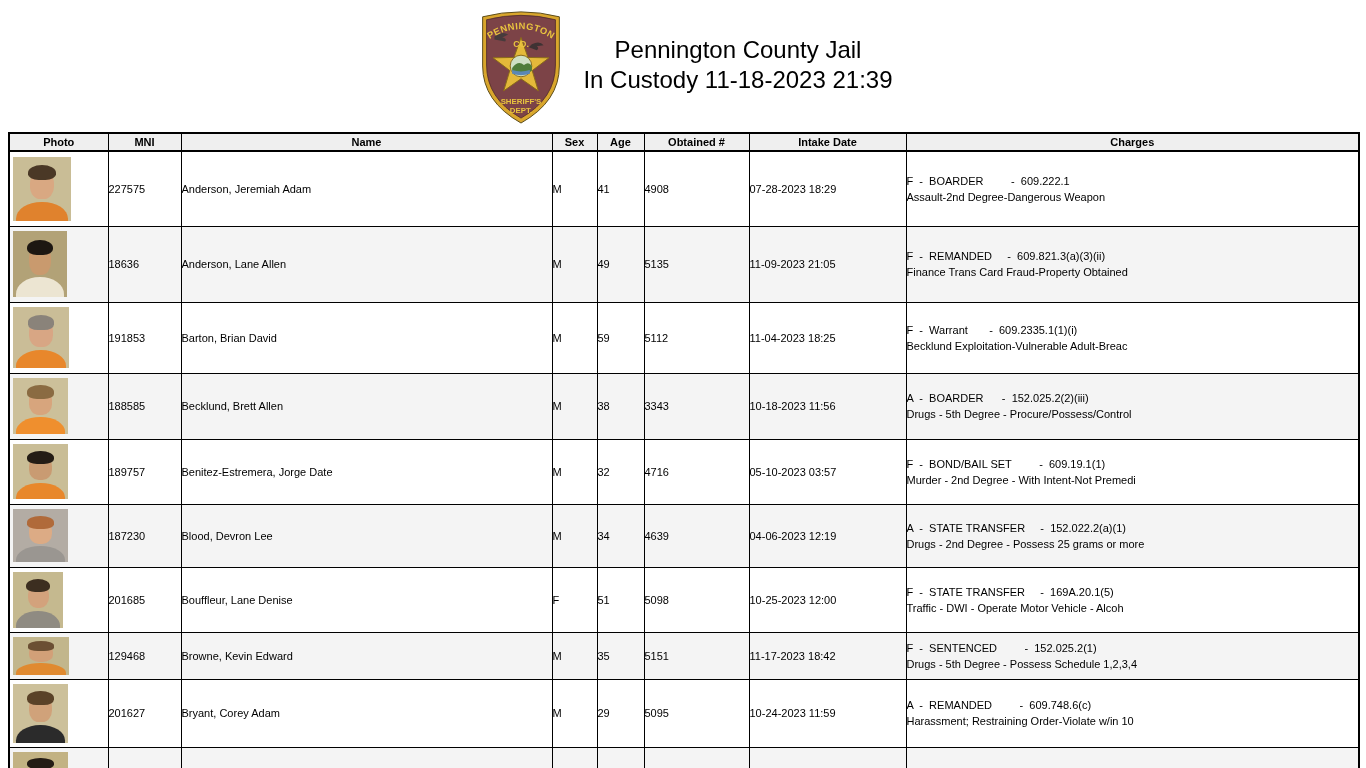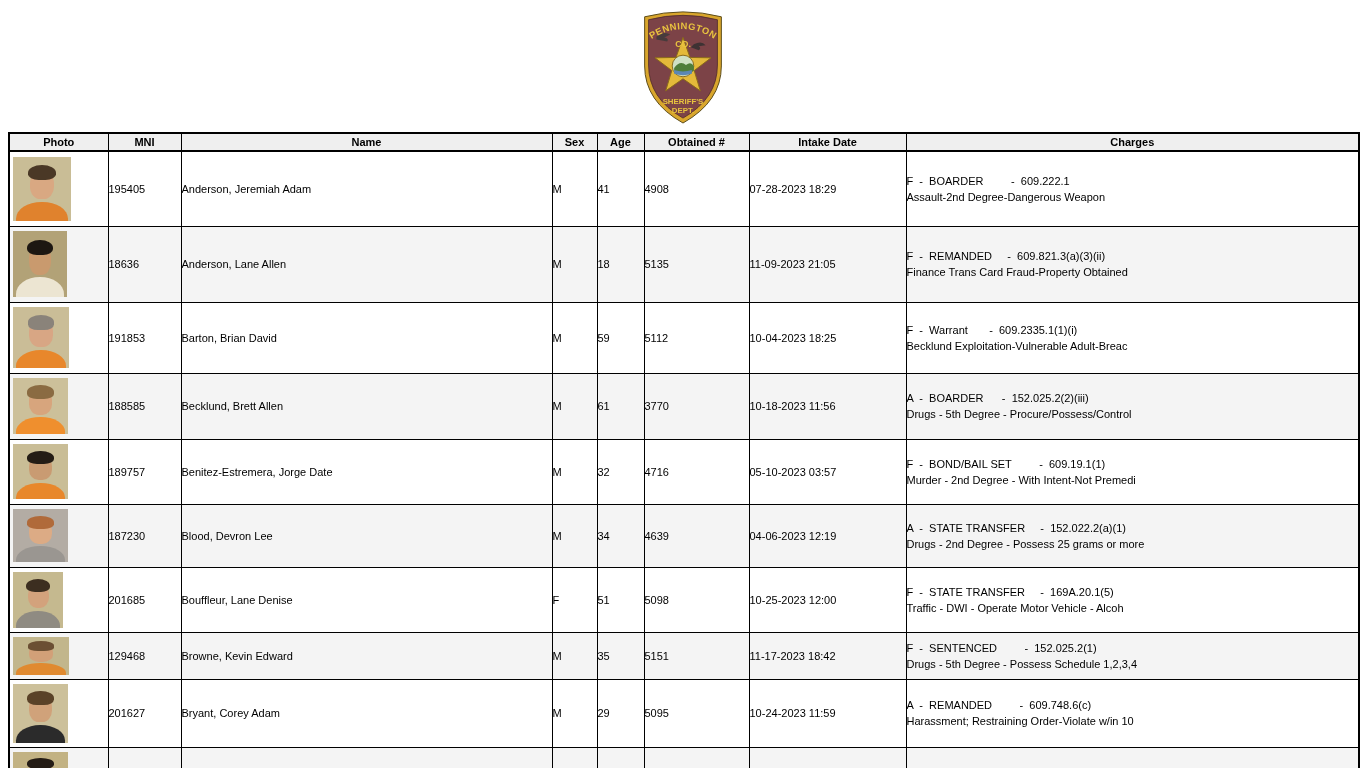--- a/index.html
+++ b/index.html
@@ -85,20 +85,24 @@
           <path id="arcTop" d="M13,36 Q47,13 81,36" fill="none"></path>
         </defs>
       <text font-size="9.5" font-weight="bold" fill="#e9c43f" letter-spacing="0.5">
         <textPath href="#arcTop" startOffset="50%" text-anchor="middle">PENNINGTON</textPath>
       </text>
       <text x="47" y="43" font-size="9" font-weight="bold" fill="#e9c43f" text-anchor="middle">CO.</text>
       <text x="47" y="101" font-size="8" font-weight="bold" fill="#e9c43f" text-anchor="middle">SHERIFF'S</text>
       <text x="47" y="110" font-size="8" font-weight="bold" fill="#e9c43f" text-anchor="middle">DEPT.</text>
     </svg>
   </div>
+  <div class="titles">
+    <div>Pennington County Jail</div>
+    <div>In Custody 11-18-2023 21:39</div>
+  </div>
 </div>
 
 <table class="roster">
   <colgroup>
     <col style="width:99px">
       <col style="width:73px">
       <col style="width:371px">
     <col style="width:45px">
       <col style="width:47px">
       <col style="width:105px">
@@ -119,21 +123,21 @@
   </thead>
   <tbody>
     <tr>
       <td class="c-photo">
           <div class="mug" style="background: rgb(201, 189, 150);">
             <span class="shirt" style="background: rgb(224, 130, 45);"></span>
             <span class="head" style="background: rgb(217, 168, 130);"></span>
             <span class="hair" style="background: rgb(74, 56, 38);"></span>
           </div>
         </td>
-      <td class="c-mni">195405</td>
+      <td class="c-mni">227575</td>
       <td class="c-name">Anderson, Jeremiah Adam</td>
       <td class="c-sex">M</td>
       <td class="c-age">41</td>
       <td class="c-book">4908</td>
       <td class="c-intake">07-28-2023 18:29</td>
       <td class="c-charges">
         <div class="charge-l1">F  -  BOARDER         -  609.222.1</div>
         <div class="charge-l2">Assault-2nd Degree-Dangerous Weapon</div>
       </td>
     </tr>
@@ -141,60 +145,60 @@
       <td class="c-photo">
           <div class="mug" style="background: rgb(178, 162, 119);">
             <span class="shirt" style="background: rgb(236, 229, 210);"></span>
             <span class="head" style="background: rgb(201, 154, 110);"></span>
             <span class="hair" style="background: rgb(29, 23, 18);"></span>
           </div>
         </td>
       <td class="c-mni">18636</td>
       <td class="c-name">Anderson, Lane Allen</td>
       <td class="c-sex">M</td>
-      <td class="c-age">18</td>
+      <td class="c-age">49</td>
       <td class="c-book">5135</td>
       <td class="c-intake">11-09-2023 21:05</td>
       <td class="c-charges">
         <div class="charge-l1">F  -  REMANDED     -  609.821.3(a)(3)(ii)</div>
         <div class="charge-l2">Finance Trans Card Fraud-Property Obtained</div>
       </td>
     </tr>
     <tr>
       <td class="c-photo">
           <div class="mug" style="background: rgb(202, 189, 151);">
             <span class="shirt" style="background: rgb(232, 135, 43);"></span>
             <span class="head" style="background: rgb(216, 166, 132);"></span>
             <span class="hair" style="background: rgb(138, 131, 122);"></span>
           </div>
         </td>
       <td class="c-mni">191853</td>
       <td class="c-name">Barton, Brian David</td>
       <td class="c-sex">M</td>
       <td class="c-age">59</td>
       <td class="c-book">5112</td>
-      <td class="c-intake">10-04-2023 18:25</td>
+      <td class="c-intake">11-04-2023 18:25</td>
       <td class="c-charges">
         <div class="charge-l1">F  -  Warrant       -  609.2335.1(1)(i)</div>
         <div class="charge-l2">Becklund Exploitation-Vulnerable Adult-Breac</div>
       </td>
     </tr>
     <tr>
       <td class="c-photo">
           <div class="mug" style="background: rgb(204, 192, 154);">
             <span class="shirt" style="background: rgb(239, 143, 46);"></span>
             <span class="head" style="background: rgb(215, 165, 125);"></span>
             <span class="hair" style="background: rgb(138, 107, 66);"></span>
           </div>
         </td>
       <td class="c-mni">188585</td>
       <td class="c-name">Becklund, Brett Allen</td>
       <td class="c-sex">M</td>
-      <td class="c-age">61</td>
-      <td class="c-book">3770</td>
+      <td class="c-age">38</td>
+      <td class="c-book">3343</td>
       <td class="c-intake">10-18-2023 11:56</td>
       <td class="c-charges">
         <div class="charge-l1">A  -  BOARDER      -  152.025.2(2)(iii)</div>
         <div class="charge-l2">Drugs - 5th Degree - Procure/Possess/Control</div>
       </td>
     </tr>
     <tr>
       <td class="c-photo">
           <div class="mug" style="background: rgb(201, 189, 150);">
             <span class="shirt" style="background: rgb(232, 135, 43);"></span>

